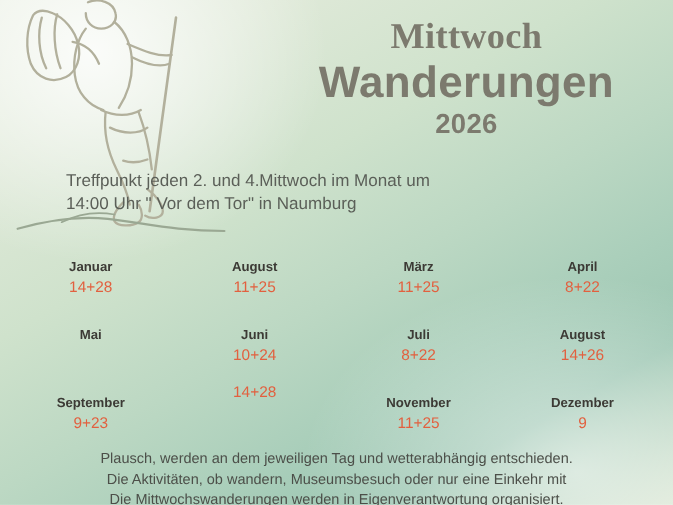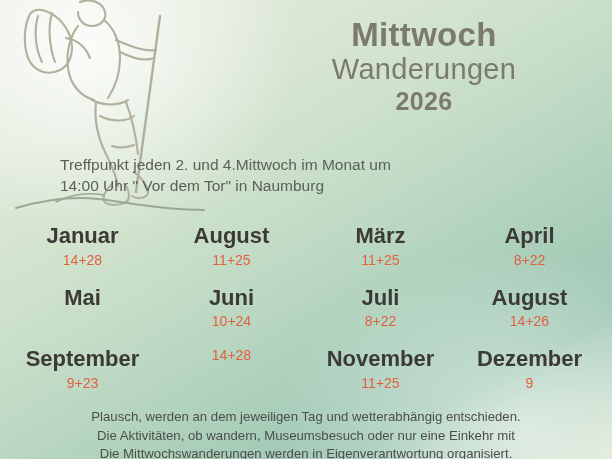--- a/index.html
+++ b/index.html
@@ -65,24 +65,25 @@
     top: 16px;
     width: 344px;
     text-align: center;
     color: #7c7a6e;
   }
   .title-line1 {
     font-size: 33px;
     font-weight: bold;
     line-height: 1.13;
     letter-spacing: 0.3px;
+    font-family: Liberation Serif, serif;
   }
   .title-line2 {
-    font-size: 29px;
-    font-weight: normal;
+    font-size: 40px;
+    font-weight: bold;
     line-height: 1.13;
     letter-spacing: 0.3px;
   }
   .title-year {
     font-size: 25px;
     font-weight: bold;
     line-height: 1.2;
     letter-spacing: 0.3px;
   }
 
@@ -106,24 +107,25 @@
     grid-template-columns: repeat(4, 1fr);
     grid-template-rows: repeat(3, auto);
     row-gap: 15px;
   }
   .month-cell {
     text-align: center;
     padding: 0 2px;
   }
   .month-name {
     color: #3c3a35;
-    font-size: 22px;
+    font-size: 12px;
     font-weight: bold;
     line-height: 1.25;
     white-space: nowrap;
+    margin-top: 13px;
   }
   .month-dates {
     color: #e2603f;
     font-size: 14px;
     line-height: 1.3;
     margin-top: 1px;
     white-space: nowrap;
   }
 
   .footer {

